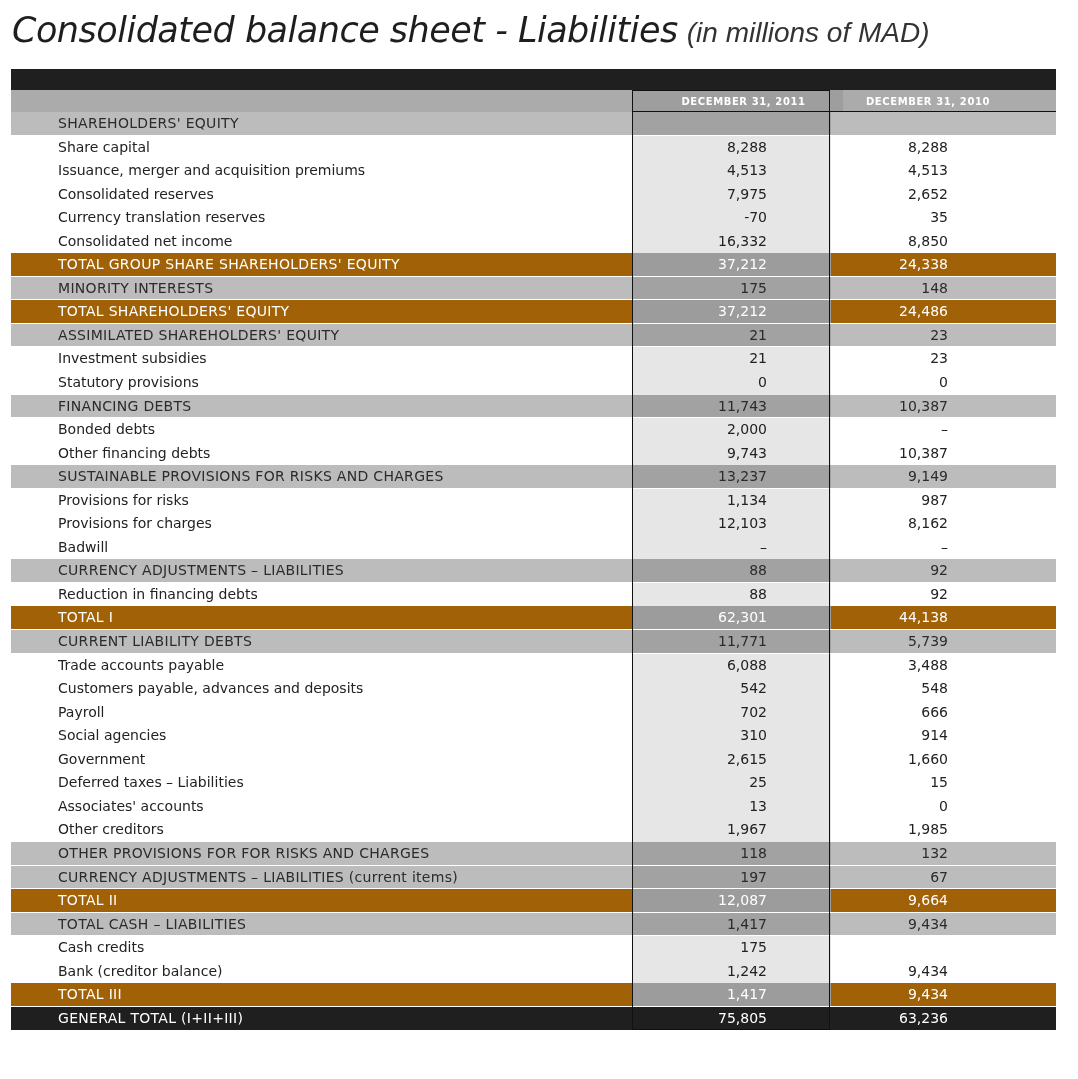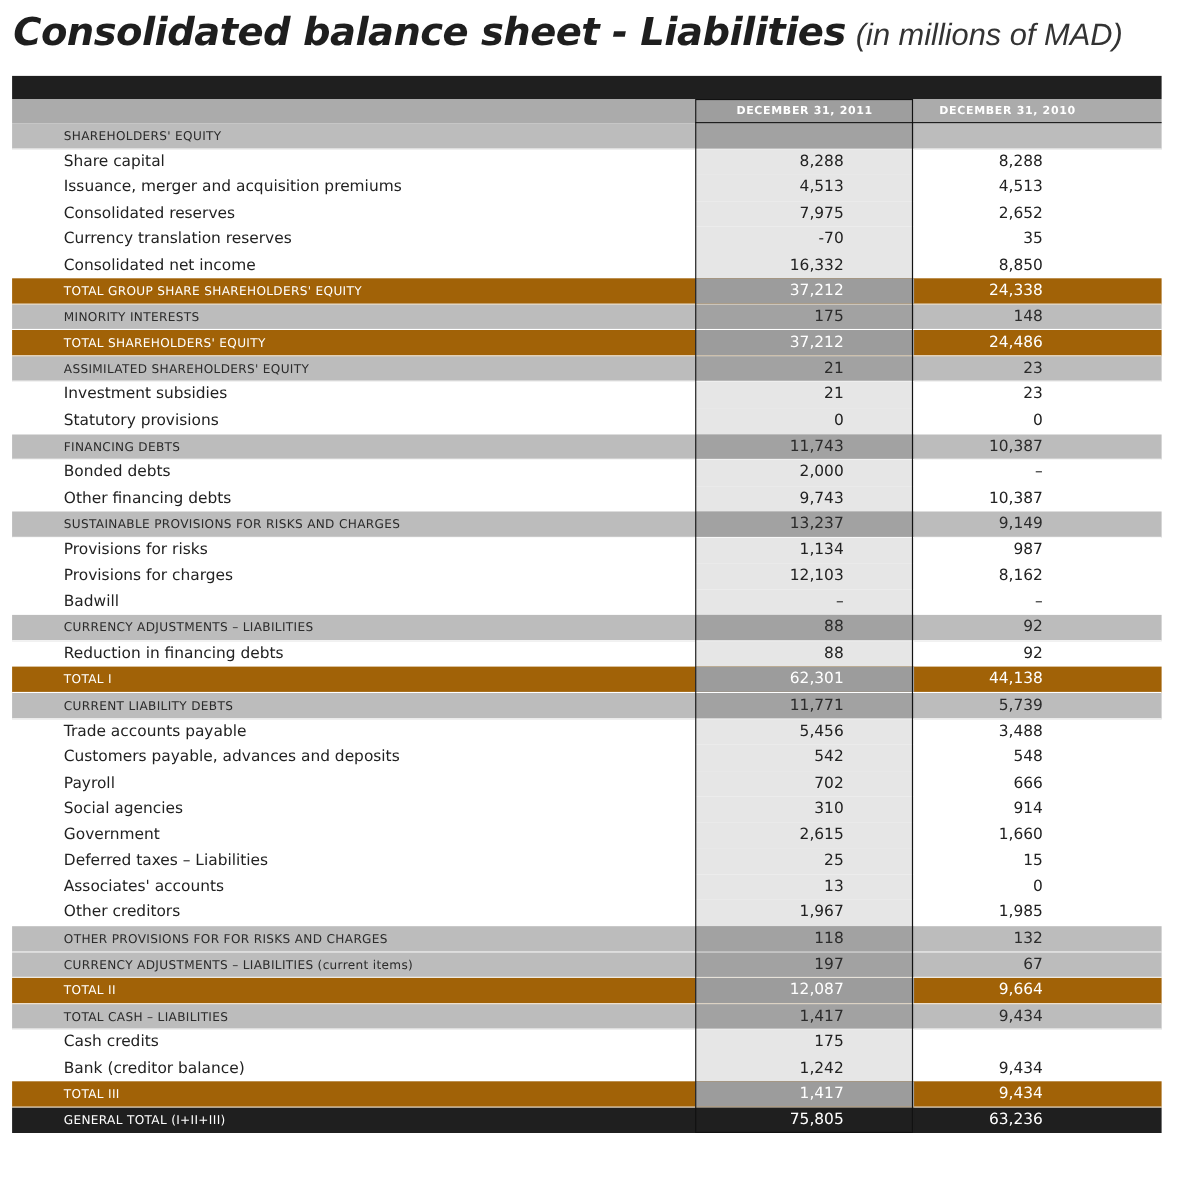--- a/index.html
+++ b/index.html
@@ -1,32 +1,32 @@
 <!DOCTYPE html>
 <html><head>
 <meta charset="utf-8">
 <style>
   html,body{margin:0;padding:0;background:#fff;}
   body{width:1078px;height:1079px;position:relative;font-family:"DejaVu Sans",sans-serif;overflow:hidden;}
   .title{position:absolute;left:12px;top:10px;white-space:nowrap;}
-  .title .main{font-family:"DejaVu Sans",sans-serif;font-weight:bold;font-style:italic;font-size:35px;color:#1e1e1e;letter-spacing:-0.5px;}
+  .title .main{font-family:"DejaVu Sans",sans-serif;font-weight:normal;font-style:italic;font-size:35px;color:#1e1e1e;letter-spacing:-0.5px;}
   .title .sub{font-family:"Liberation Sans",sans-serif;font-style:italic;font-size:28px;color:#333;margin-left:4px;}
   .topbar{position:absolute;left:11px;top:69px;width:1045px;height:21px;background:#1f1f1f;}
   .colhead{position:absolute;left:11px;top:90px;width:1045px;height:22px;background:#ababab;}
-  .colhead .c1,.colhead .c2{position:absolute;top:0;height:22px;line-height:23px;text-align:center;color:#fff;font-family:"DejaVu Sans",sans-serif;font-weight:bold;font-size:10px;letter-spacing:0.6px;}
+  .colhead .c1,.colhead .c2{position:absolute;top:0;height:22px;line-height:23px;text-align:center;color:#fff;font-family:"DejaVu Sans",sans-serif;font-weight:bold;font-size:10px;letter-spacing:0.6px;padding-left:12px;}
   .colhead .c1{left:621px;width:199px;background:#9e9e9e;}
   .colhead .c2{left:820px;width:170px;}
   .rows{position:absolute;left:11px;top:112px;width:1045px;}
   .row{position:relative;height:23.55px;line-height:23px;font-family:"DejaVu Sans",sans-serif;font-size:14px;color:#222;}
   .row.header{background:#bcbcbc;color:#2b2b2b;}
   .row.total{background:#a16207;color:#fff;}
   .row.grand{background:#1f1f1f;color:#fff;}
   .row.header,.row.total{border-bottom:1px solid #fff;box-sizing:border-box;}
   .row .label{position:absolute;left:47px;top:0;white-space:nowrap;}
-  .row.header .label,.row.total .label,.row.grand .label{letter-spacing:0.3px;font-size:11px;text-align:center;}
+  .row.header .label,.row.total .label,.row.grand .label{letter-spacing:0.3px;font-size:14px;text-align:center;}
   .row .v1{position:absolute;left:621px;width:199px;top:0;height:100%;text-align:right;box-sizing:border-box;padding-right:64px;background:#e6e6e6;}
   .row.header .v1,.row.total .v1{background:#a2a2a2;padding-left:12px;}
   .row.total .v1{background:#9c9c9c;}
   .row.grand .v1{background:#1f1f1f;}
   .row .v2{position:absolute;left:820px;width:170px;top:0;height:100%;text-align:right;box-sizing:border-box;padding-right:53px;}
   .colframe{position:absolute;left:632px;top:90px;width:198px;height:940px;border:1px solid #111;border-bottom:1px solid #111;box-sizing:border-box;pointer-events:none;}
   .hline{position:absolute;left:632px;top:111px;width:424px;height:1px;background:#111;}
 </style>
 </head>
 <body>
@@ -153,21 +153,21 @@
       <span class="v1">62,301</span>
       <span class="v2">44,138</span>
     </div>
     <div class="row header">
       <span class="label">CURRENT LIABILITY DEBTS</span>
       <span class="v1">11,771</span>
       <span class="v2">5,739</span>
     </div>
     <div class="row item">
       <span class="label">Trade accounts payable</span>
-      <span class="v1">5,456</span>
+      <span class="v1">6,088</span>
       <span class="v2">3,488</span>
     </div>
     <div class="row item">
       <span class="label">Customers payable, advances and deposits</span>
       <span class="v1">542</span>
       <span class="v2">548</span>
     </div>
     <div class="row item">
       <span class="label">Payroll</span>
       <span class="v1">702</span>

